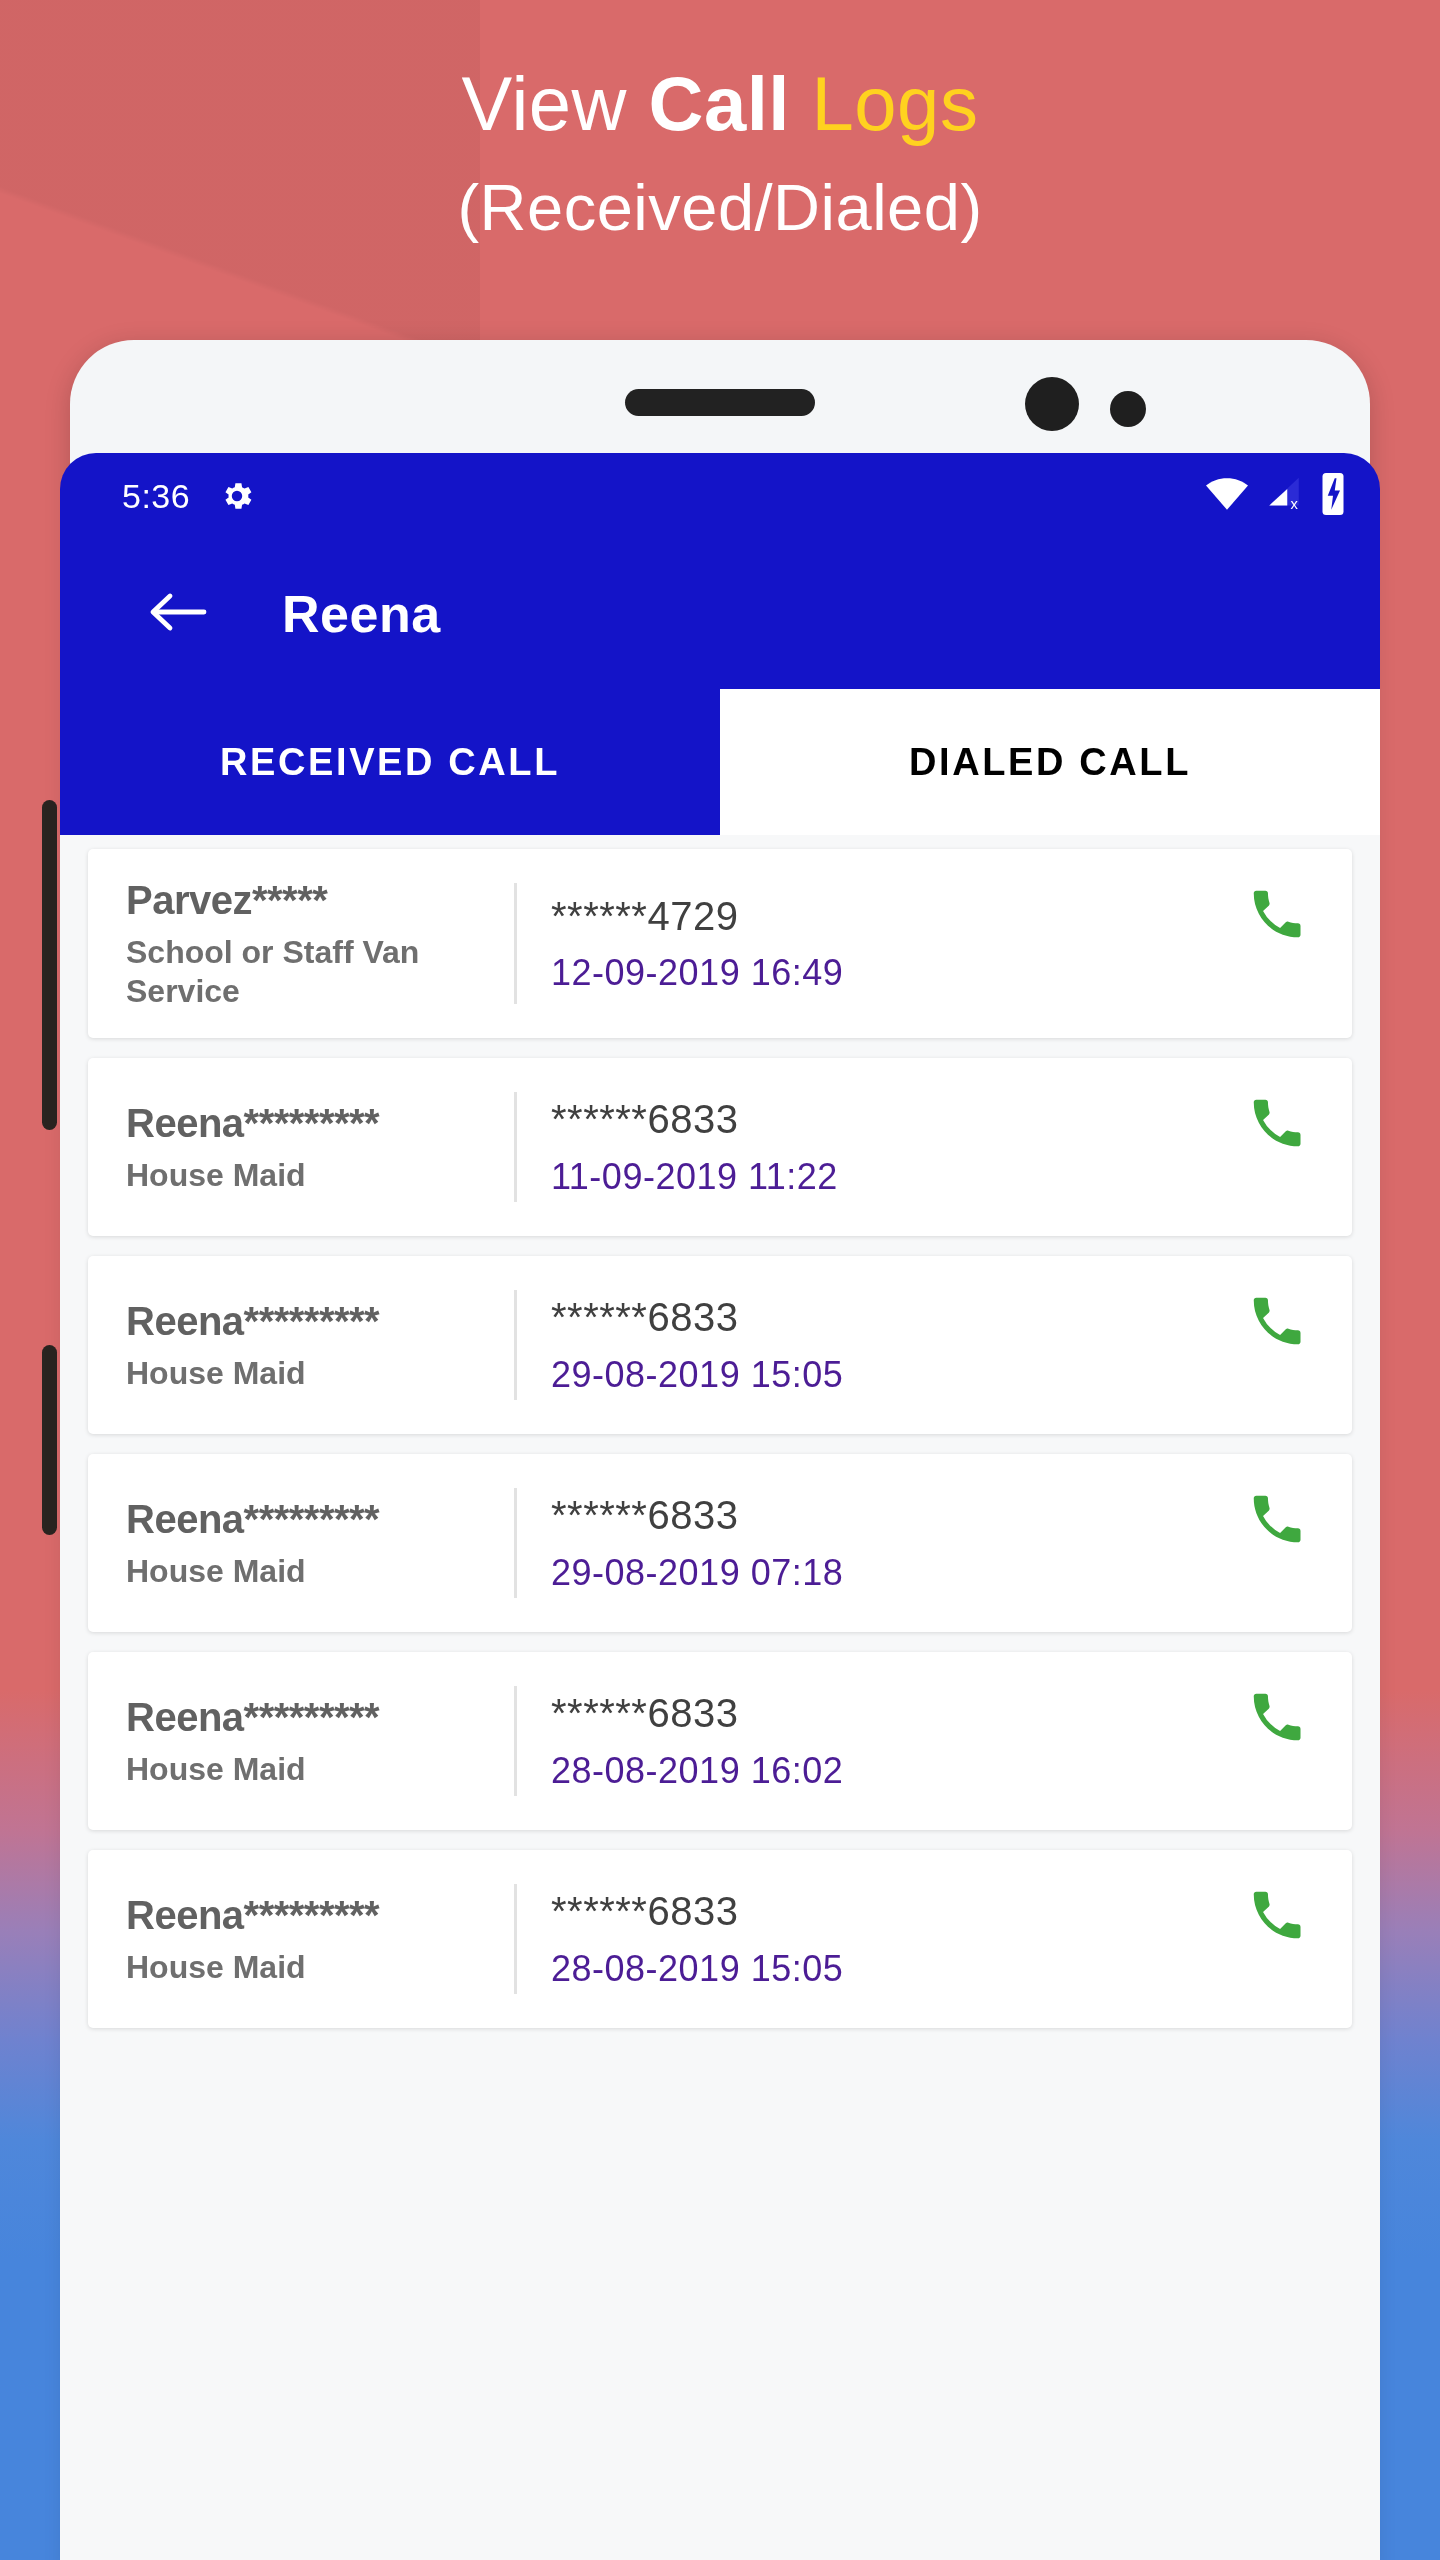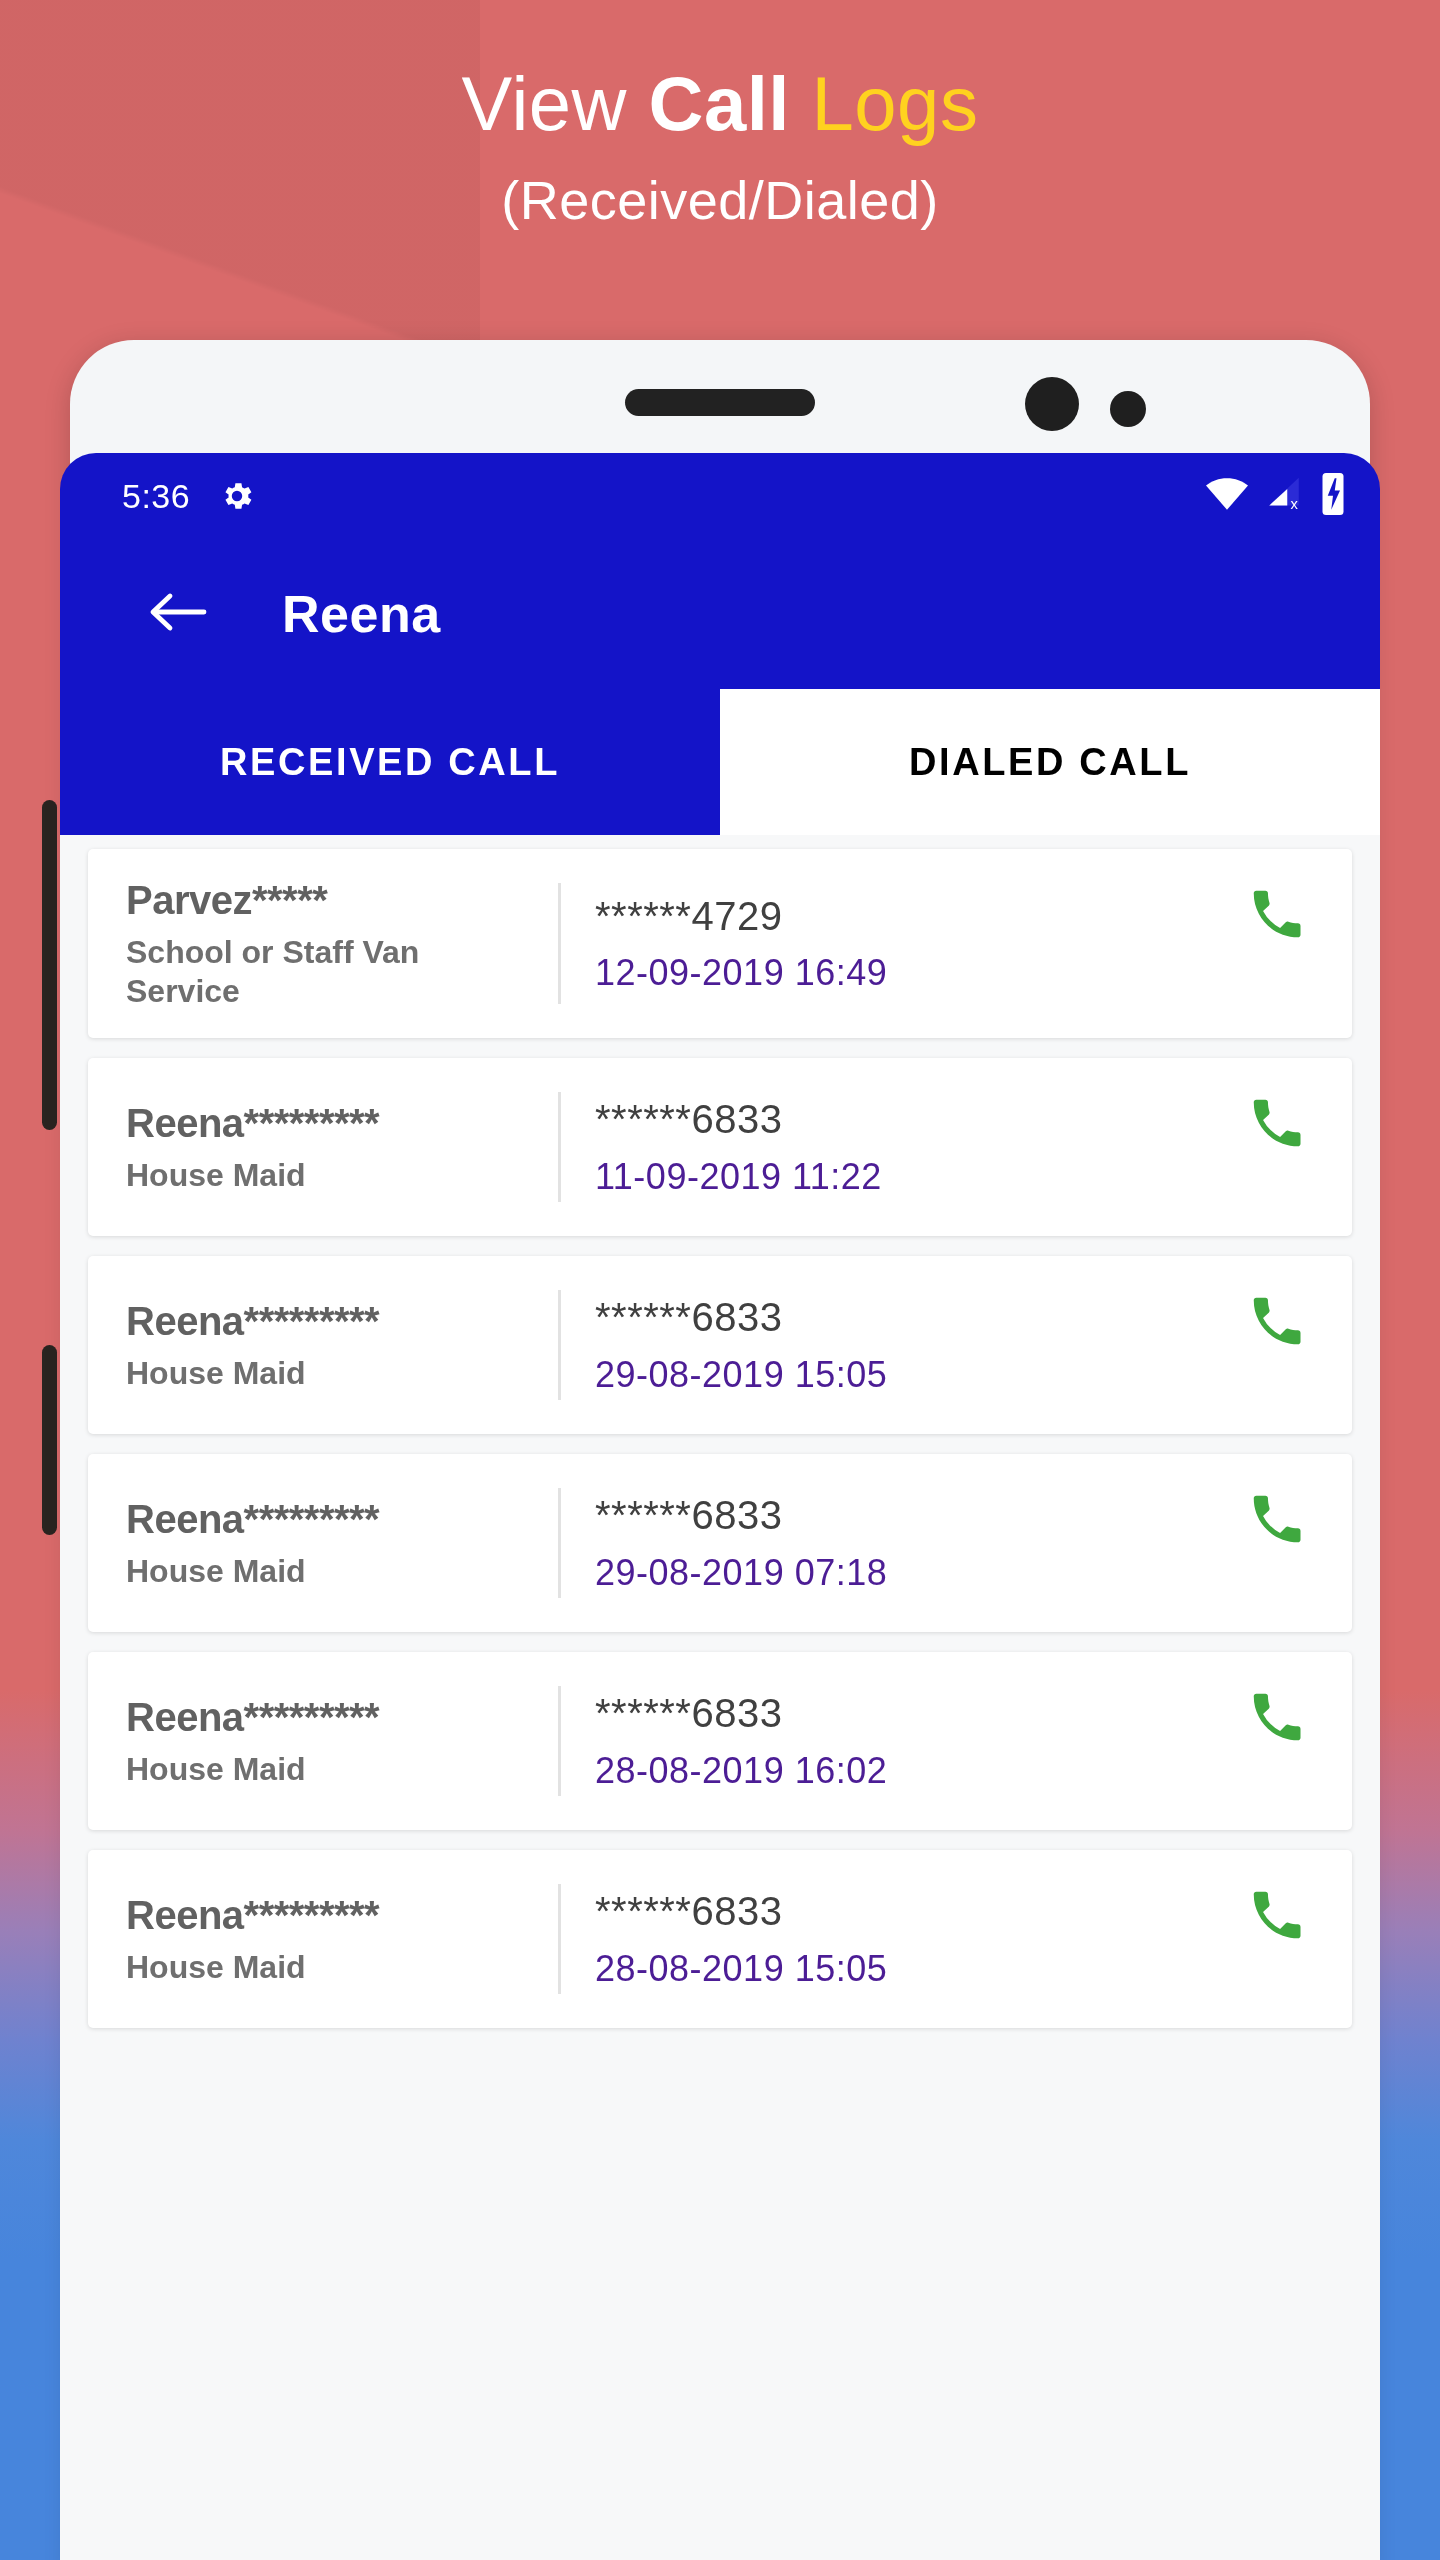--- a/index.html
+++ b/index.html
@@ -33,21 +33,21 @@
   
   .promo {
     position:absolute; left:0; top:30px; width:1440px;
     text-align:center; color:#ffffff;
     line-height:1.28;
     margin-top:25px;
   }
   .promo-line1 { font-size:76px; font-weight:400; letter-spacing:0.5px; }
   .promo-line1 .bold { font-weight:700; }
   .promo-line1 .yellow { color:#ffd21f; font-weight:400; }
-  .promo-line2 { font-size:54px; font-weight:400; margin-top:14px; letter-spacing:0.5px; }
+  .promo-line2 { font-size:65px; font-weight:400; margin-top:14px; letter-spacing:0.5px; }
 
   
   #phone {
     position:absolute; left:70px; top:340px;
     width:1300px; height:2230px;
     background:#f4f6f8;
     border-radius:64px 64px 0 0;
     box-shadow:0 6px 26px rgba(0,0,0,0.18);
   }
   .speaker {
@@ -118,21 +118,21 @@
   .call-card {
     background:#ffffff;
     border-radius:5px;
     margin:0 18px 20px 18px;
     box-shadow:0 1px 4px rgba(0,0,0,0.13);
     display:flex; align-items:stretch;
     min-height:178px;
     padding:28px 0 28px 0;
   }
   .cc-left {
-    width:470px; padding:0 18px 0 38px;
+    width:426px; padding:0 18px 0 38px;
     display:flex; flex-direction:column; justify-content:center;
   }
   .cc-name {
     font-size:40px; font-weight:700; color:#616161;
     line-height:1.16; letter-spacing:-0.5px;
   }
   .cc-role {
     font-size:32px; font-weight:700; color:#6f6f6f;
     line-height:1.2; margin-top:10px;
   }

